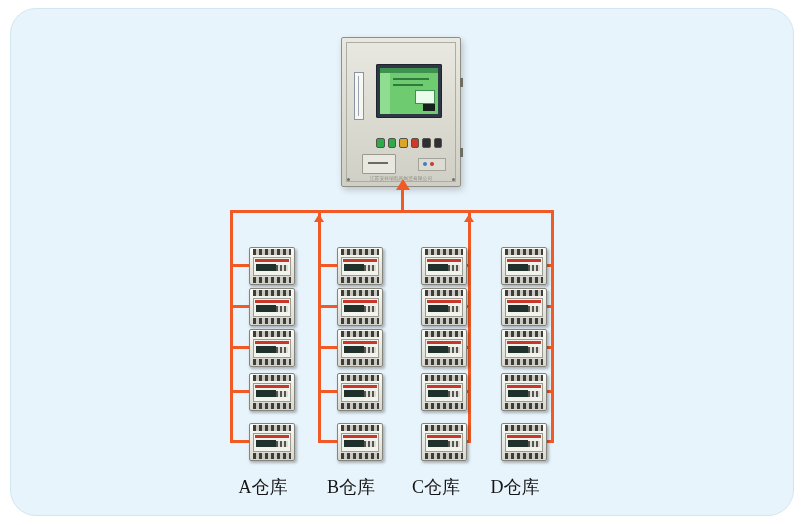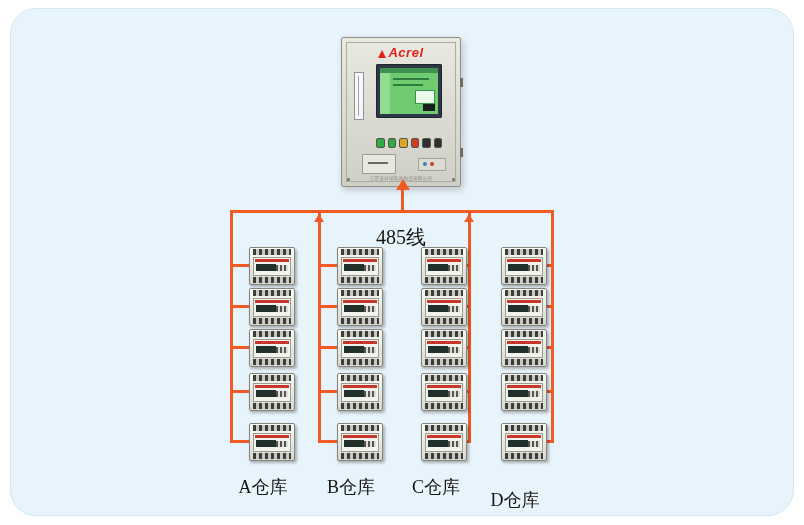--- a/index.html
+++ b/index.html
@@ -73,21 +73,20 @@
 </head>
 <body>
 
 <div class="stage">
   <div class="card">
 
     <div class="cabinet">
       <div class="cabinet-door"></div>
       <div class="hinge" style="top:40px"></div>
       <div class="hinge" style="top:110px"></div>
-      <div class="brand"><span class="brand-mark"></span><span>Acrel</span></div>
       <div class="sight-glass"></div>
       <div class="screen">
         <div class="screen-inner">
           <div class="scr-header"></div>
           <div class="scr-side"></div>
           <div class="scr-row1"></div>
           <div class="scr-row2"></div>
           <div class="scr-panel"></div>
           <div class="scr-black"></div>
         </div>
@@ -109,21 +108,20 @@
       </div>
       <div class="cab-footer">江苏安科瑞电器制造有限公司</div>
       <div class="screw" style="left:5px;bottom:5px"></div>
       <div class="screw" style="right:5px;bottom:5px"></div>
     </div>
 
     <div class="up-arrow-head" style="left:385px;top:170px"></div>
     <div class="wire" style="left:390px;top:180px;width:3px;height:23px"></div>
 
     <div class="wire" style="left:219px;top:201px;width:324px;height:3px"></div>
-    <div class="bus-label">485线</div>
 
     <div>
         <div class="wire" style="left: 219px; top: 201px; width: 3px; height: 233px;"></div>
         <div class="wire" style="left: 220px; width: 18px; top: 255px; height: 3px;"></div>
         <div class="device" style="left: 238px; top: 238px;">
           <div class="dev-top"></div>
           <div class="dev-face">
             <div class="dev-stripe"></div>
             <div class="dev-lcd"></div>
             <div class="dev-btns"></div>
@@ -321,17 +319,17 @@
         <div class="wire" style="left: 534px; width: 9px; top: 431px; height: 3px;"></div>
         <div class="device" style="left: 490px; top: 414px;">
           <div class="dev-top"></div>
           <div class="dev-face">
             <div class="dev-stripe"></div>
             <div class="dev-lcd"></div>
             <div class="dev-btns"></div>
           </div>
           <div class="dev-bottom"></div>
         </div>
-        <div class="wh-label" style="left: 467px; margin-top: 13px;">D仓库</div>
+        <div class="wh-label" style="left: 467px;">D仓库</div>
       </div>
 
   </div>
 </div>
 
 </body></html>

